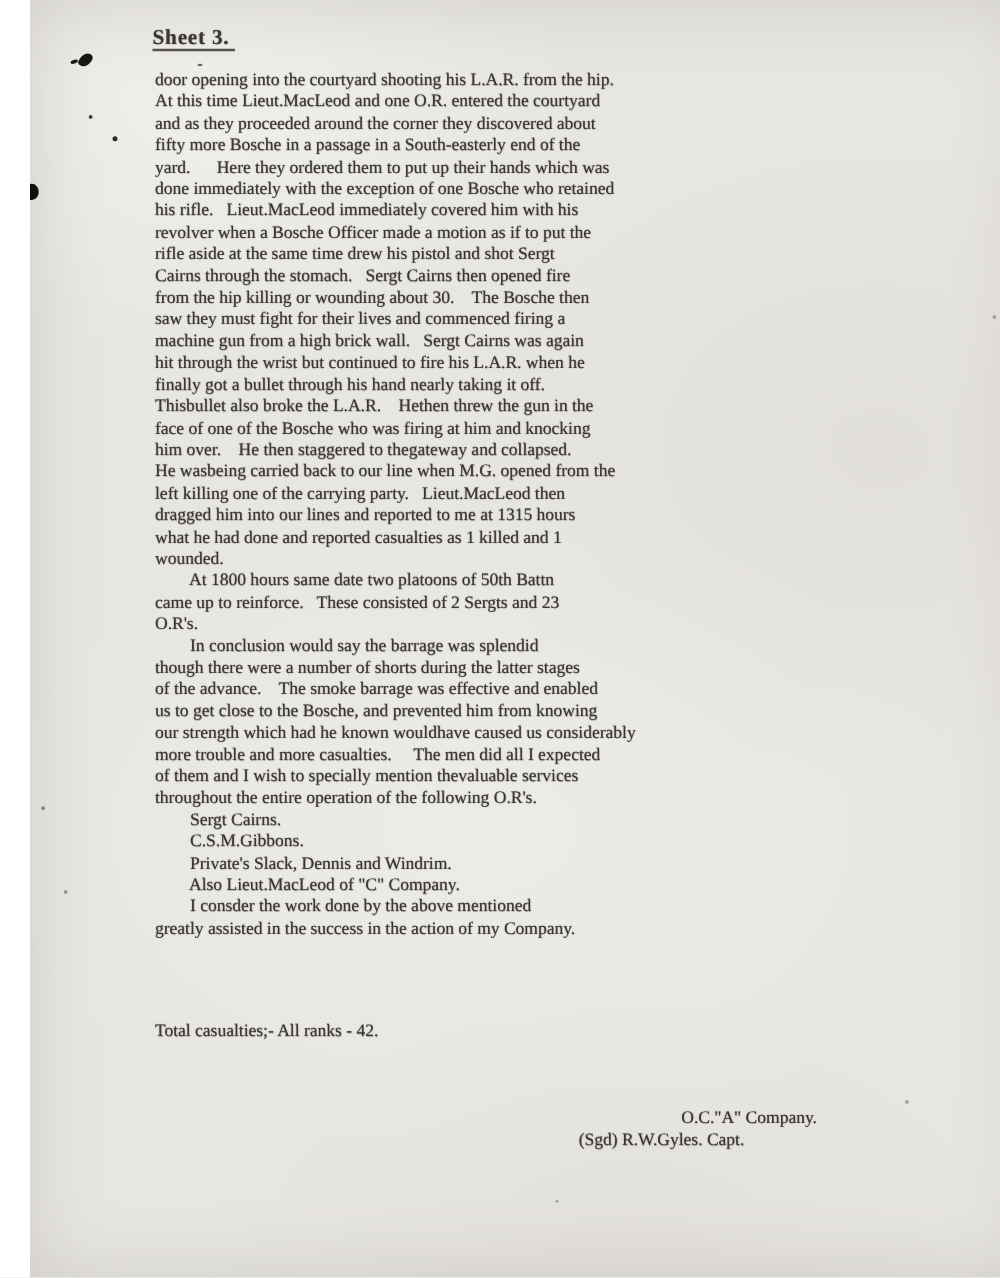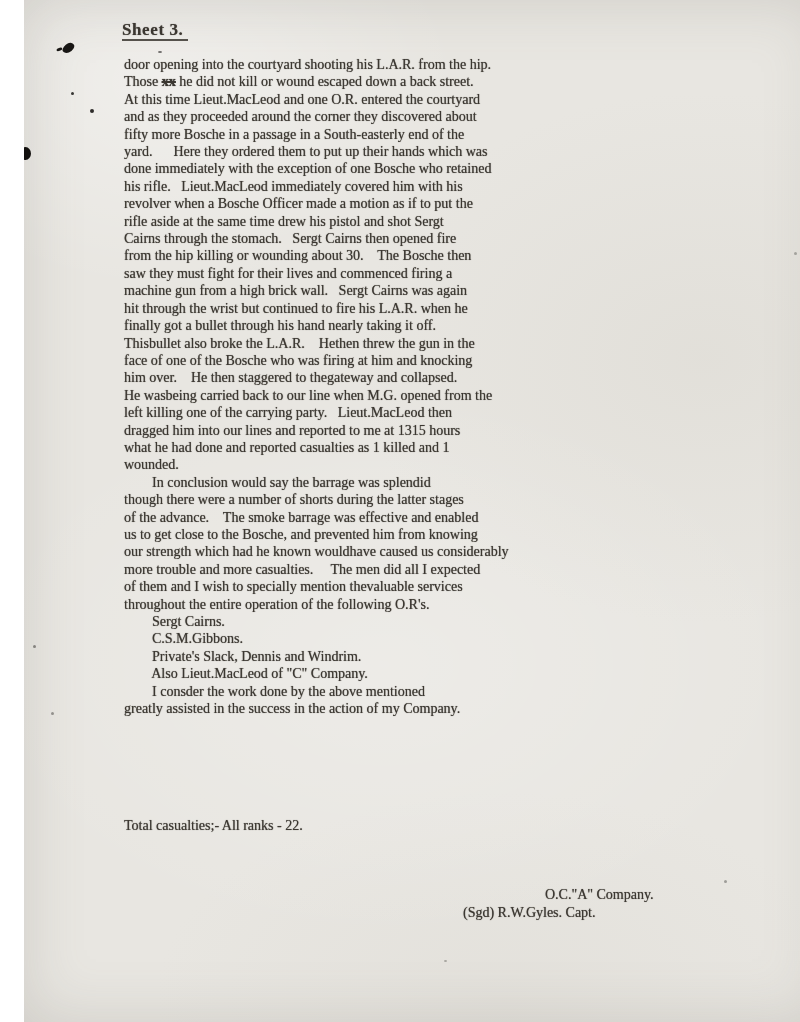--- a/index.html
+++ b/index.html
@@ -64,21 +64,20 @@
 </style>
 </head>
 <body>
 
 <div class="paper">
 
   <div class="heading txt">Sheet 3.</div>
 
   <div class="bodytext txt">
     <pre>door opening into the courtyard shooting his L.A.R. from the hip.</pre>
-    <div class="cline"><span>Those </span><span class="struck">xx</span><span> he did not kill or wound escaped down a back street.</span></div>
     <pre>At this time Lieut.MacLeod and one O.R. entered the courtyard
 and as they proceeded around the corner they discovered about
 fifty more Bosche in a passage in a South-easterly end of the
 yard.      Here they ordered them to put up their hands which was
 done immediately with the exception of one Bosche who retained
 his rifle.   Lieut.MacLeod immediately covered him with his
 revolver when a Bosche Officer made a motion as if to put the
 rifle aside at the same time drew his pistol and shot Sergt
 Cairns through the stomach.   Sergt Cairns then opened fire
 from the hip killing or wounding about 30.    The Bosche then
@@ -87,37 +86,40 @@
 hit through the wrist but continued to fire his L.A.R. when he
 finally got a bullet through his hand nearly taking it off.
 Thisbullet also broke the L.A.R.    Hethen threw the gun in the
 face of one of the Bosche who was firing at him and knocking
 him over.    He then staggered to thegateway and collapsed.
 He wasbeing carried back to our line when M.G. opened from the
 left killing one of the carrying party.   Lieut.MacLeod then
 dragged him into our lines and reported to me at 1315 hours
 what he had done and reported casualties as 1 killed and 1
 wounded.</pre>
+    <pre>        At 1800 hours same date two platoons of 50th Battn
+came up to reinforce.   These consisted of 2 Sergts and 23
+O.R's.</pre>
     <pre>        In conclusion would say the barrage was splendid
 though there were a number of shorts during the latter stages
 of the advance.    The smoke barrage was effective and enabled
 us to get close to the Bosche, and prevented him from knowing
 our strength which had he known wouldhave caused us considerably
 more trouble and more casualties.     The men did all I expected
 of them and I wish to specially mention thevaluable services
 throughout the entire operation of the following O.R's.
         Sergt Cairns.
         C.S.M.Gibbons.
         Private's Slack, Dennis and Windrim.
         Also Lieut.MacLeod of "C" Company.
         I consder the work done by the above mentioned
 greatly assisted in the success in the action of my Company.</pre>
   </div>
 
-  <div class="totals txt">Total casualties;-     All ranks - 22.</div>
+  <div class="totals txt">Total casualties;-     All ranks - 42.</div>
 
   <div class="sig1 txt">(Sgd)     R.W.Gyles.  Capt.</div>
   <div class="sig2 txt">O.C."A" Company.</div>
 
   <div class="speck speck-comma"></div>
   <div class="speck speck-dot1"></div>
   <div class="speck speck-dot2"></div>
   <div class="speck speck-edge"></div>
   <div class="speck speck-f1"></div>
   <div class="speck speck-f2"></div>

